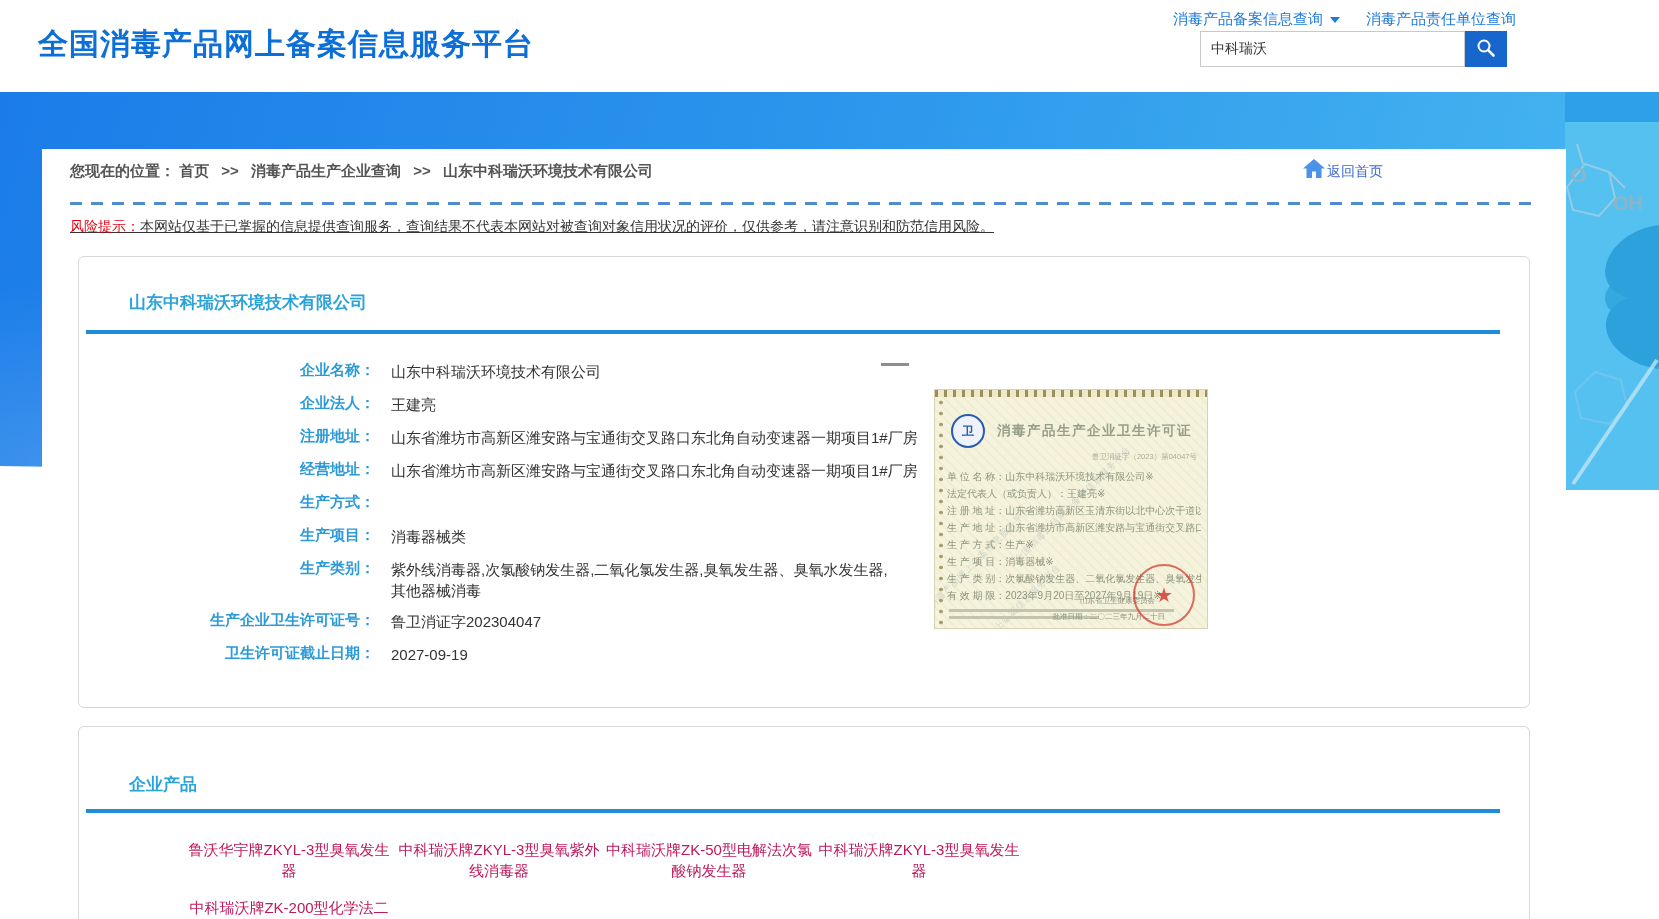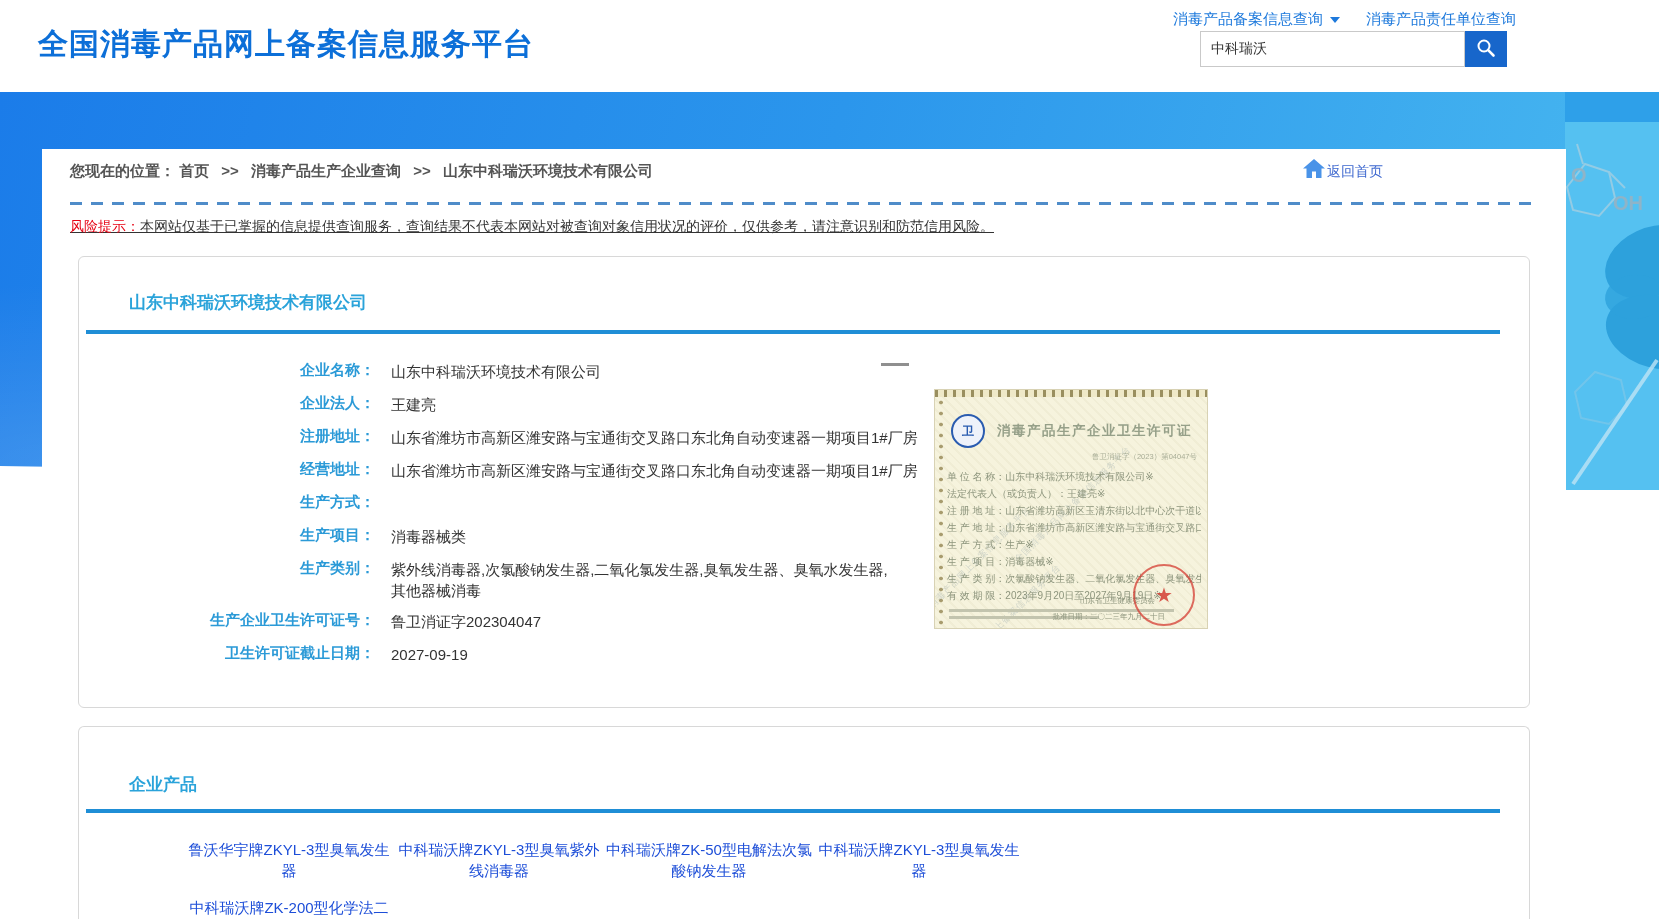--- a/index.html
+++ b/index.html
@@ -83,21 +83,21 @@
   .seal { position:absolute; right:12px; bottom:2px; width:62px; height:62px; border-radius:50%;
     border:2.5px solid rgba(212,60,50,.75); display:flex; align-items:center; justify-content:center; }
   .seal-star { color:rgba(212,60,50,.85); font-size:20px; }
   .cert-wm { position:absolute; font-size:9px; color:rgba(110,135,150,.28); white-space:nowrap;
     transform:rotate(-45deg); letter-spacing:1px; }
   .wm1 { left:-42px; top:168px; } .wm2 { left:58px; top:108px; } .wm3 { left:-12px; top:226px; }
   .stray-dash { position:absolute; left:802px; top:106px; width:28px; height:3px; background:#8f8f8f; }
 
   
   .products { position:absolute; left:105px; top:112px; width:850px; display:flex; flex-wrap:wrap; }
-  .pitem { width:210px; text-align:center; font-size:15px; line-height:21px; color:#1d4ed8;
+  .pitem { width:210px; text-align:center; font-size:15px; line-height:21px; color:#be185d;
     margin-bottom:16px; cursor:pointer; text-decoration:none; display:block; }
 </style>
 </head>
 <body>
 
 <div class="header">
   <h1 class="site-title">全国消毒产品网上备案信息服务平台</h1>
   <div class="top-links">
     <a class="top-link">
       <span>消毒产品备案信息查询</span>

